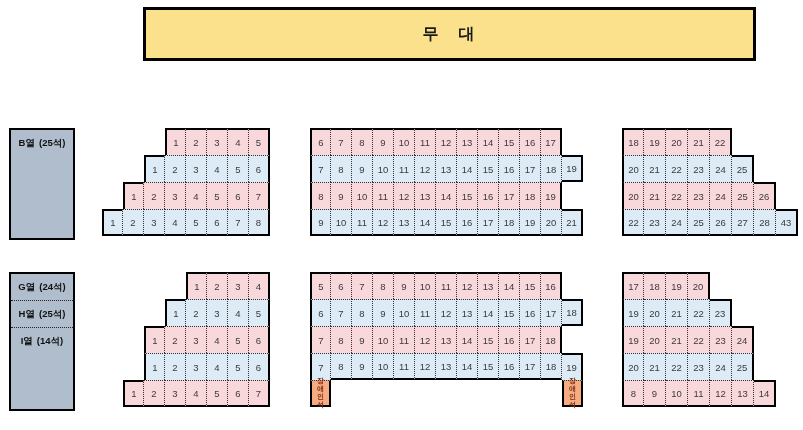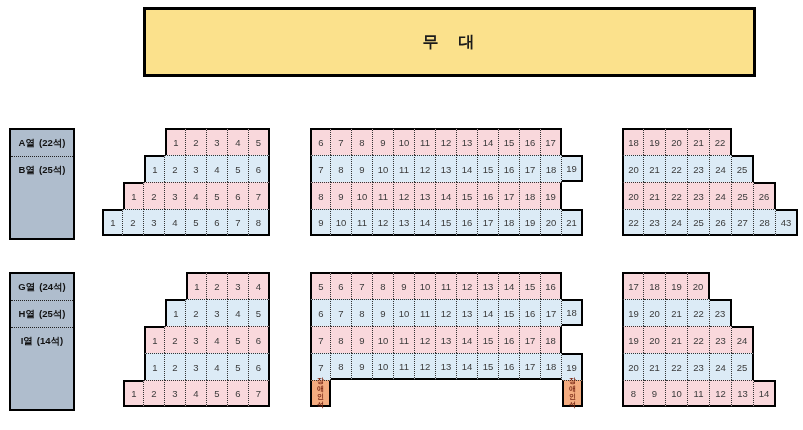--- a/index.html
+++ b/index.html
@@ -2,21 +2,21 @@
 <html><head>
 <meta charset="utf-8">
 <style>
   html,body{margin:0;padding:0;}
   body{
     width:803px;height:430px;position:relative;background:#ffffff;
     font-family:"Liberation Sans","DejaVu Sans",sans-serif;
     overflow:hidden;
   }
   .stage{
-    position:absolute;left:143px;top:7px;width:613px;height:70px;
+    position:absolute;left:143px;top:7px;width:613px;height:54px;
     box-sizing:border-box;border:3px solid #000;background:var(--stage-fill,#FBE18C);
     display:flex;align-items:center;justify-content:center;
     font-size:16px;font-weight:600;color:#1a1a1a;letter-spacing:2px;text-align:center;
   }
   .legend{
     position:absolute;left:9px;width:66px;box-sizing:border-box;
     border:2px solid #000;background:var(--legend-fill,#AFBDCD);
     display:flex;flex-direction:column;
   }
   .legend-row{
@@ -37,24 +37,20 @@
   }
 </style>
 </head>
 <body style="--stage-fill: #FBE18C; --legend-fill: #AFBDCD;">
 
 <div class="stage">
   <span>무　대</span>
 </div>
 
 <div class="legend" id="legend_top" style="top: 128px; height: 112px;">
-    <div class="legend-row">
-      <span>A열</span>
-      <span>(22석)</span>
-    </div>
     <div class="legend-row">
       <span>B열</span>
       <span>(25석)</span>
     </div>
   </div>
 <div class="legend" id="legend_bottom" style="top: 272px; height: 139px;">
     <div class="legend-row">
       <span>G열</span>
       <span>(24석)</span>
     </div>

